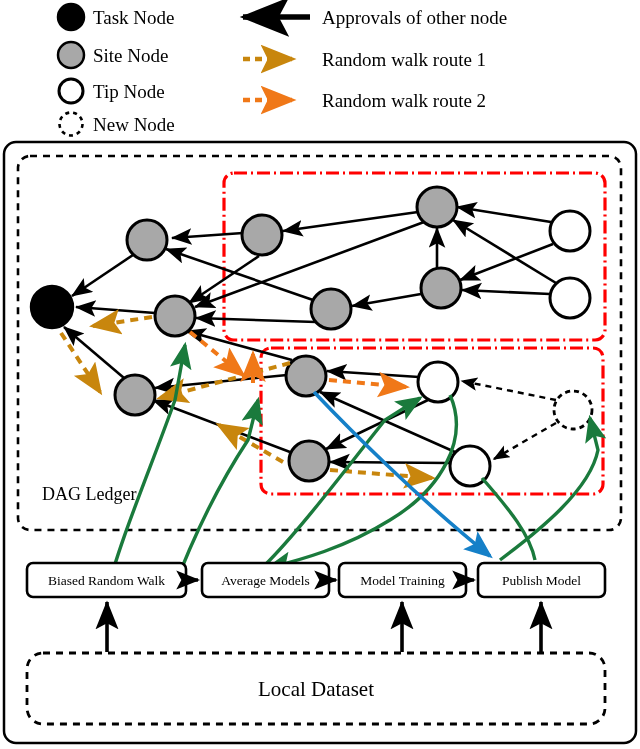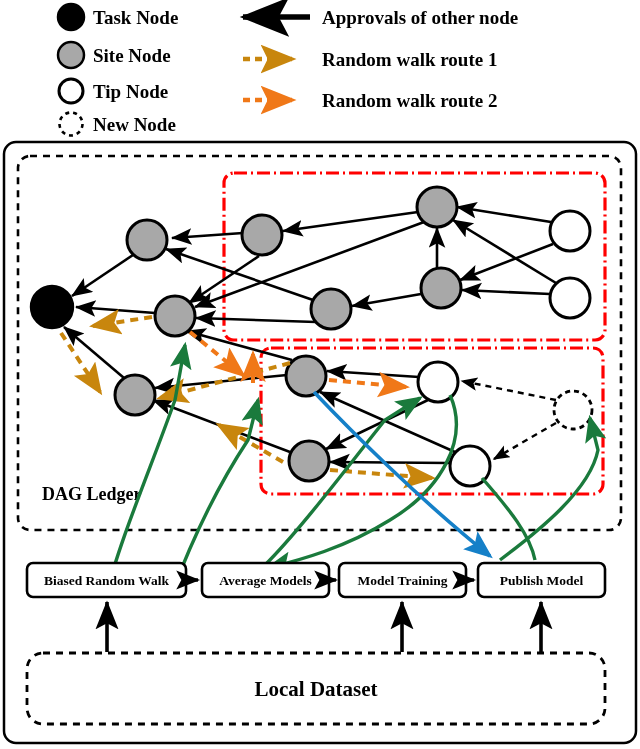--- a/index.html
+++ b/index.html
@@ -1,18 +1,18 @@
 <!DOCTYPE html>
 <html><head>
 <meta charset="utf-8">
 <style>
   html,body{margin:0;padding:0;background:#ffffff;}
   body{width:640px;height:749px;overflow:hidden;
        font-family:"Liberation Serif", serif;}
-  #root{position:relative;width:640px;height:749px;font-weight:bold;}
+  #root{position:relative;width:640px;height:749px;}
   svg{display:block;}
   .lg-txt{font-family:"Liberation Serif", serif;font-size:19px;fill:#000;}
   .box-txt{font-family:"Liberation Serif", serif;font-size:13.5px;fill:#000;}
   .dag-txt{font-family:"Liberation Serif", serif;font-size:18px;fill:#000;}
   .ds-txt{font-family:"Liberation Serif", serif;font-size:21px;fill:#000;}
 </style>
 </head>
 <body>
 
 <div id="root">

